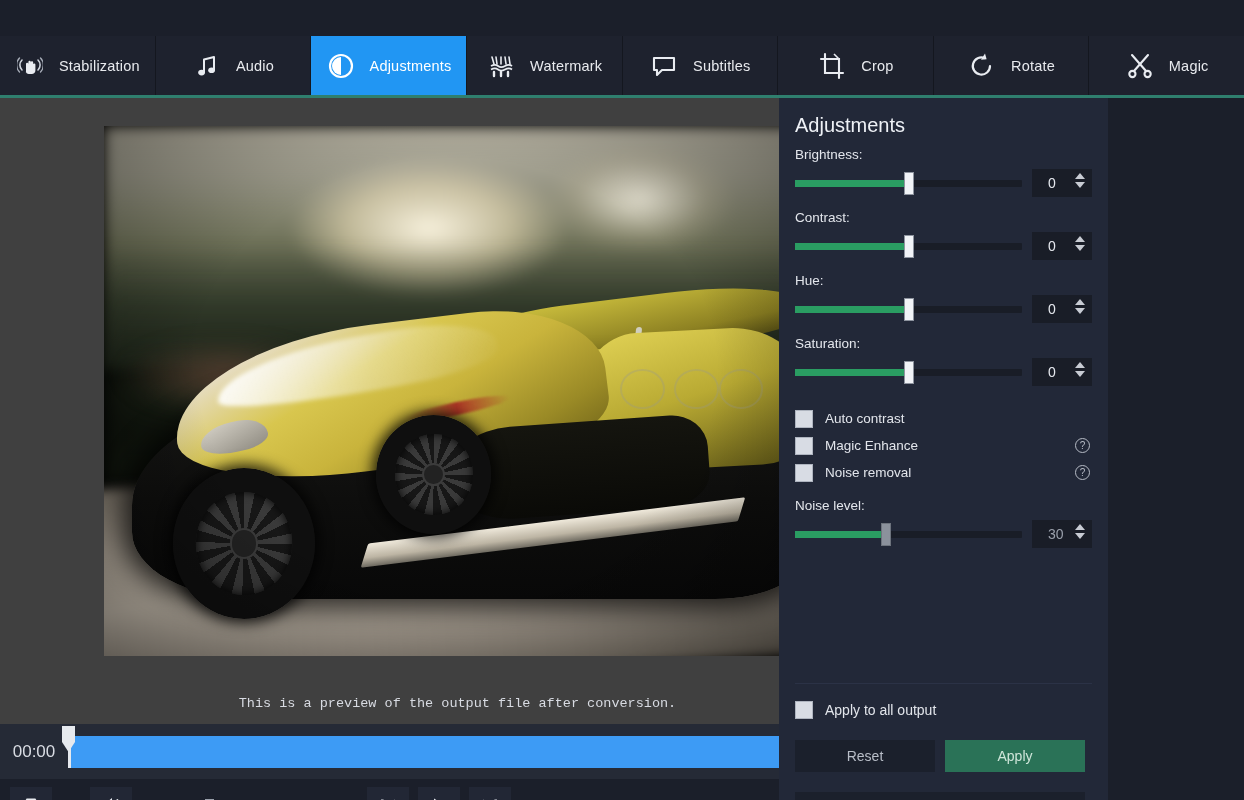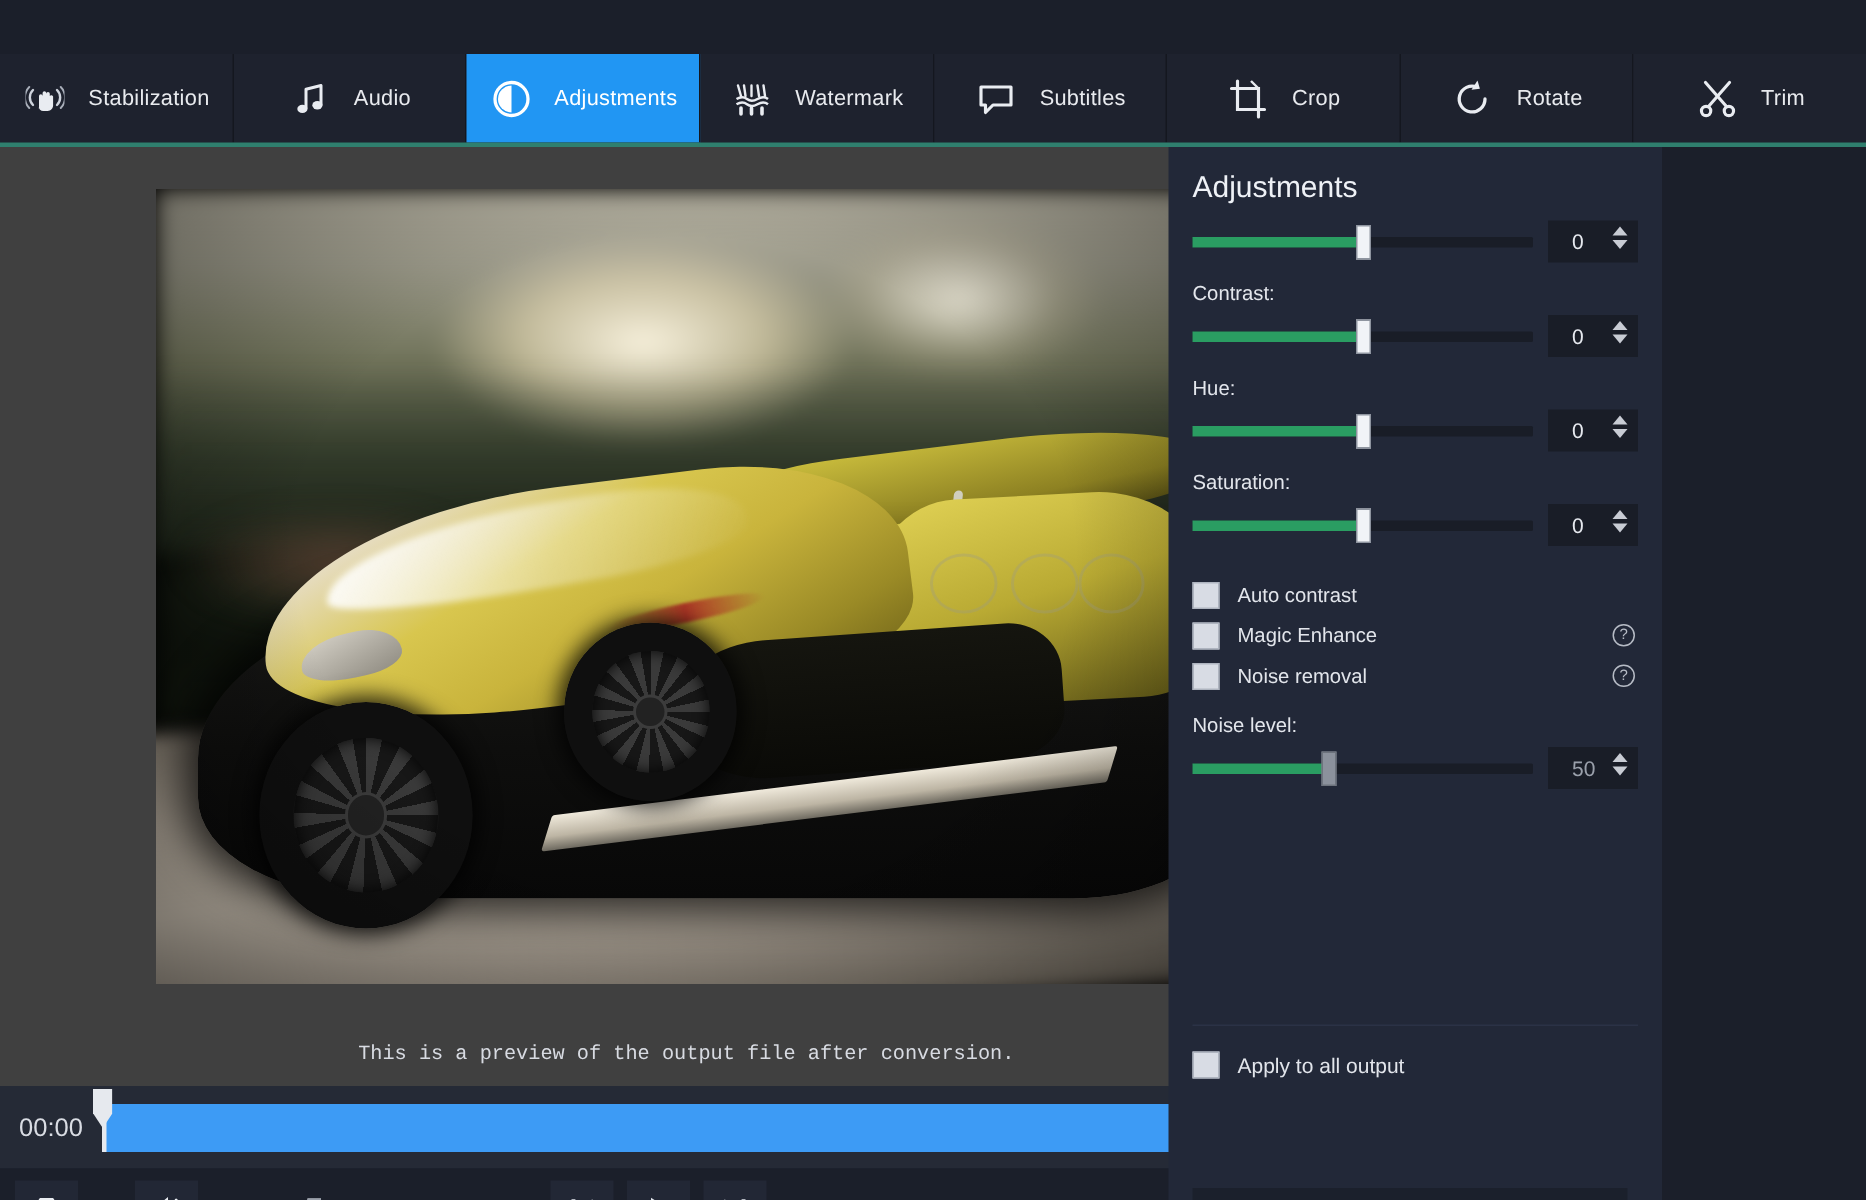--- a/index.html
+++ b/index.html
@@ -383,21 +383,21 @@
 
     <div class="tab">
       <span class="tab-icon">
         <svg width="28" height="28" viewBox="0 0 28 28">
           <path d="M6 3 L20 19" stroke="#e9ecf1" stroke-width="2.1" stroke-linecap="round"></path>
           <path d="M22 3 L8 19" stroke="#e9ecf1" stroke-width="2.1" stroke-linecap="round"></path>
           <circle cx="6.4" cy="22" r="3.1" stroke="#e9ecf1" stroke-width="2.1" fill="none"></circle>
           <circle cx="21.6" cy="22" r="3.1" stroke="#e9ecf1" stroke-width="2.1" fill="none"></circle>
         </svg>
       </span>
-      <span class="tab-label">Trim</span>
+      <span class="tab-label">Magic</span>
     </div>
   </div>
   <div class="toolbar-underline"></div>
 
   <div class="preview-area">
     <div class="preview-frame">
       <div class="photo">
         <div class="ph-sky"></div>
         <div class="ph-trees"></div>
         <div class="ph-brown"></div>
@@ -510,20 +510,21 @@
           <path d="M19 19 L13.6 13.6 M19 19 L19 15 M19 19 L15 19" stroke="#dfe3ea" stroke-width="2" stroke-linecap="round" fill="none"></path>
         </svg>
       </span>
     </div>
   </div>
 
   <div class="panel">
 
     <div class="panel-title">Adjustments</div>
 
+    <div class="field-label">Brightness:</div>
     <div class="slider-row">
       <div class="slider">
         <div class="fill" style="width:50%"></div>
         <div class="handle" style="left:50%"></div>
       </div>
       <div class="spin">
         <span class="val">0</span>
         <span class="arrows">
             <i class="up"></i>
             <i class="dn"></i>
@@ -592,32 +593,36 @@
       <span class="help-icon">?</span>
     </div>
 
     <div class="field-label" style="margin-top:12px">Noise level:</div>
     <div class="slider-row">
       <div class="slider disabled">
         <div class="fill" style="width:40%"></div>
         <div class="handle" style="left:40%"></div>
       </div>
       <div class="spin disabled">
-        <span class="val">50</span>
+        <span class="val">30</span>
         <span class="arrows">
             <i class="up"></i>
             <i class="dn"></i>
           </span>
       </div>
     </div>
 
     <div class="panel-sep" style="top:585px;"></div>
 
     <div class="apply-all-row">
       <span class="cbox"></span>
       <span class="check-label">Apply to all output</span>
     </div>
 
+    <div class="btn-row">
+      <button class="btn btn-reset">Reset</button>
+      <button class="btn btn-apply">Apply</button>
+    </div>
 
     <div class="btn-done">Done</div>
   </div>
 
 </div>
 
 </body></html>

